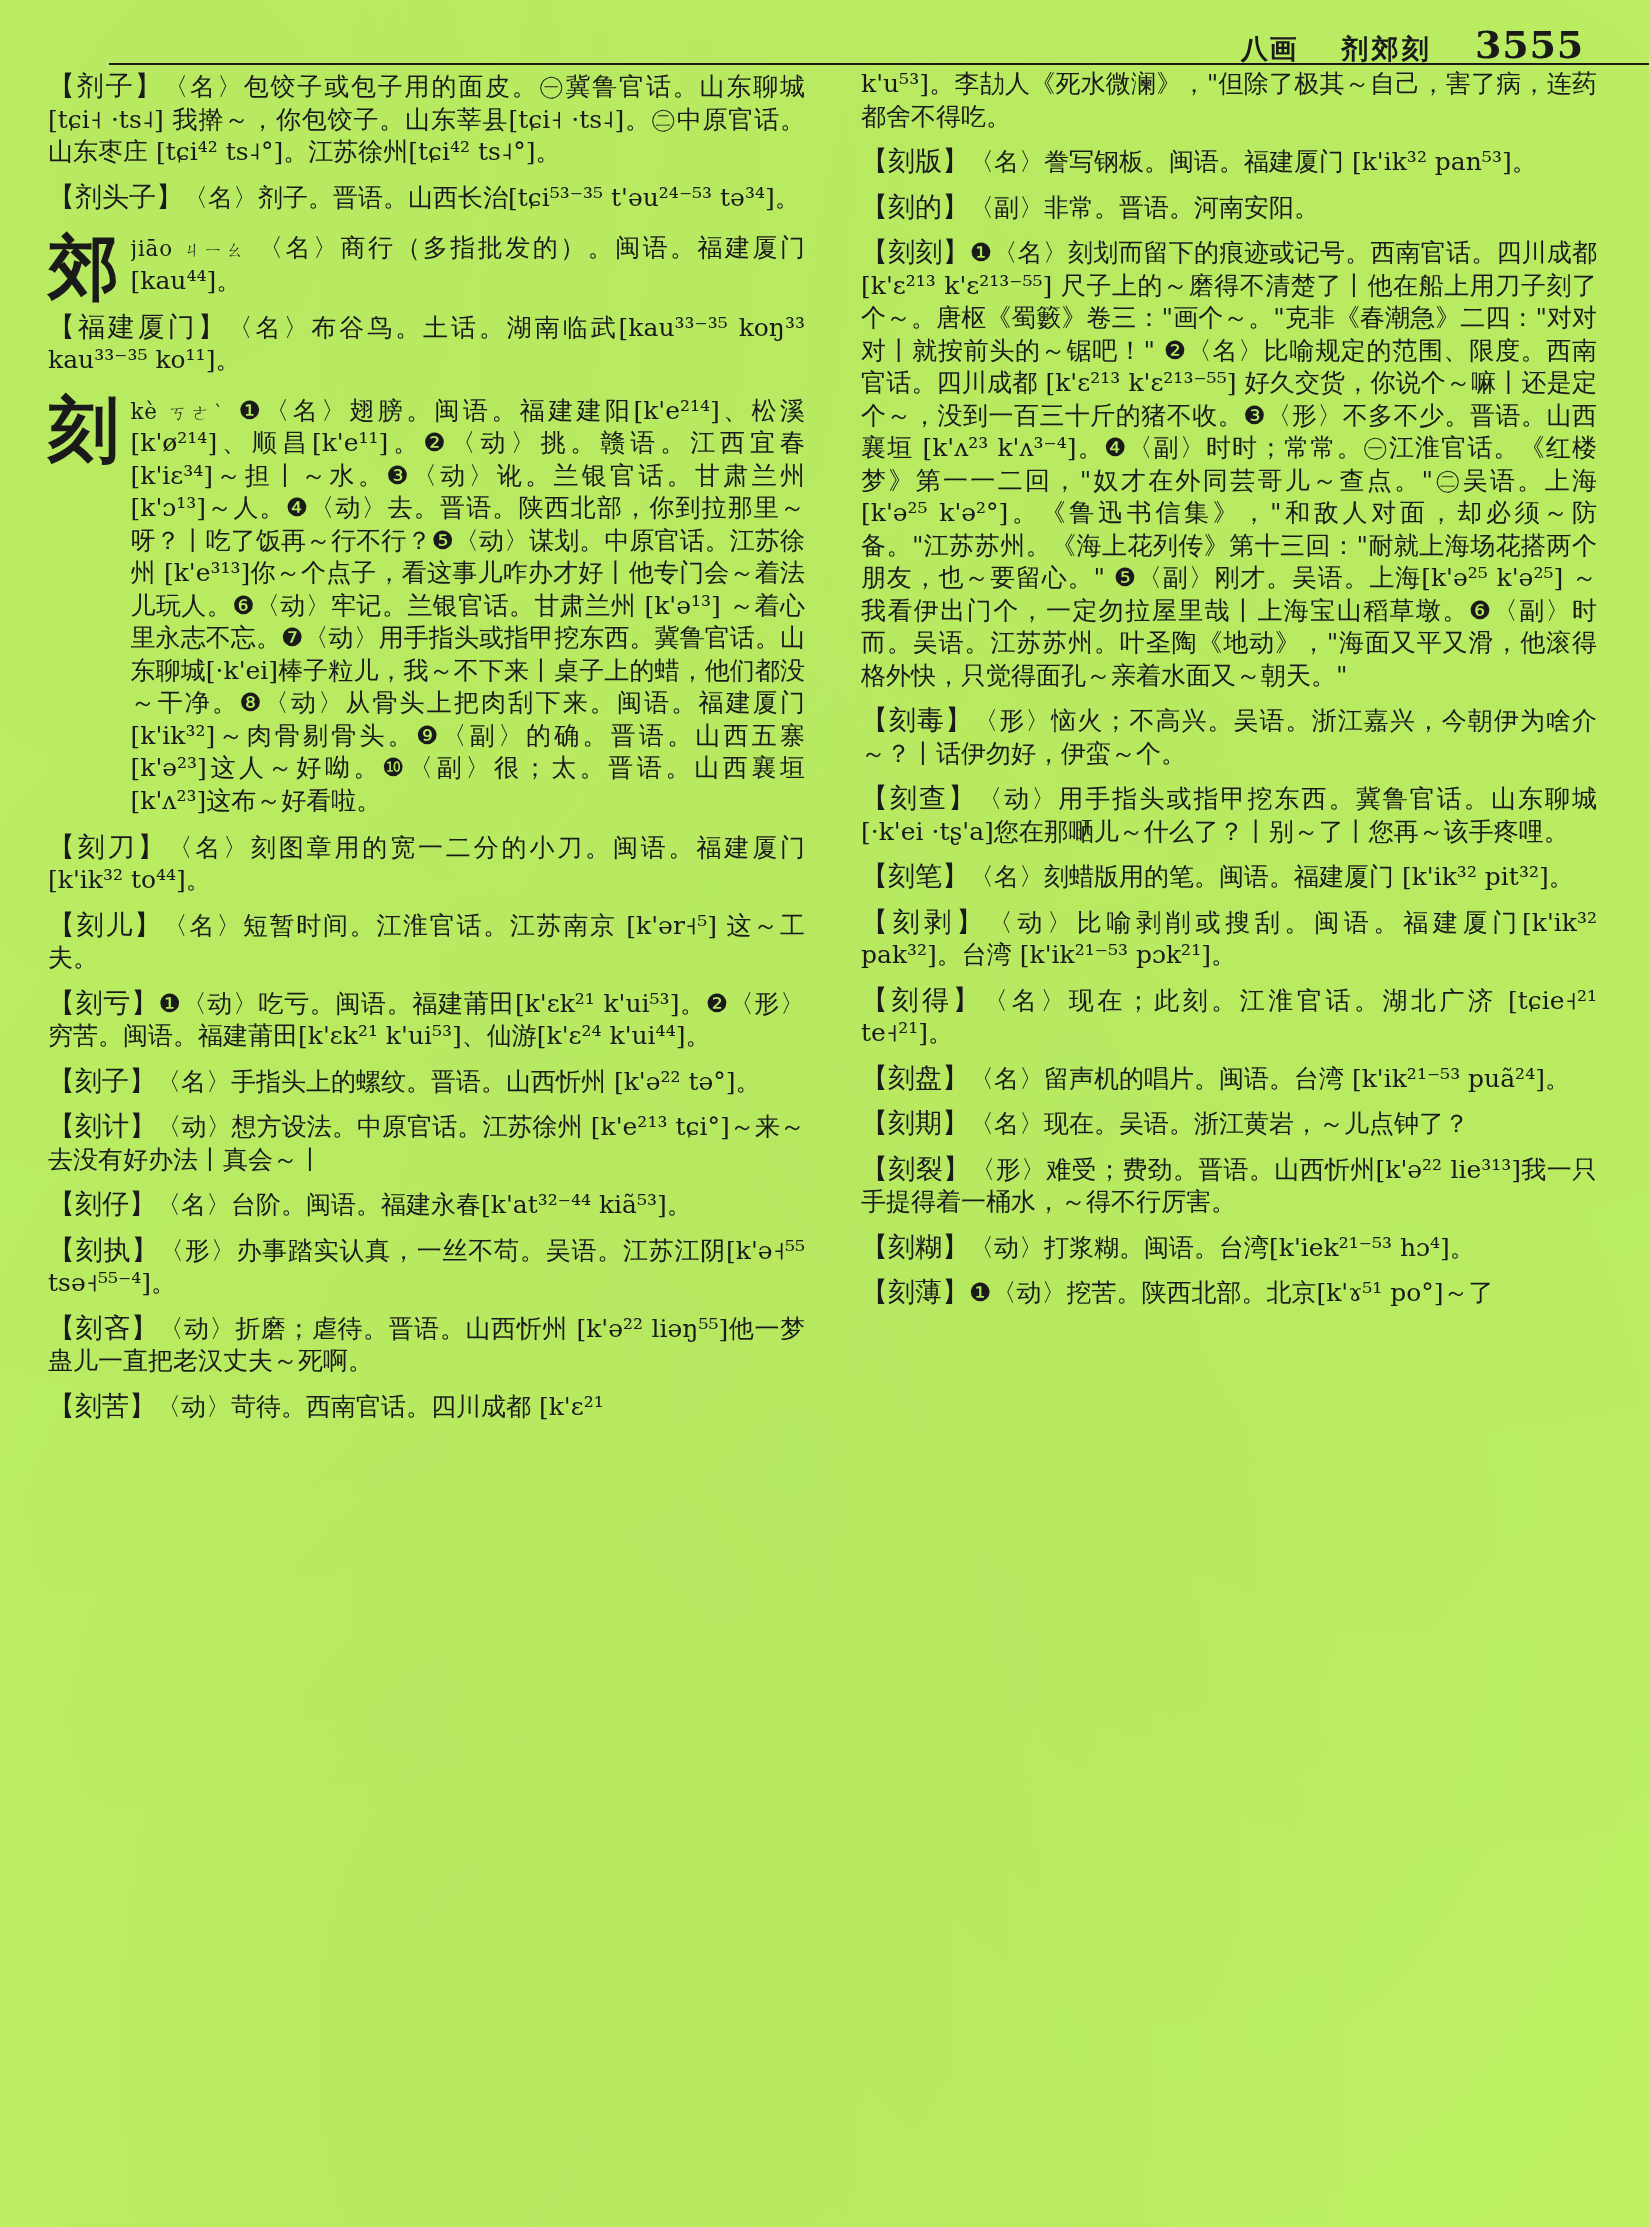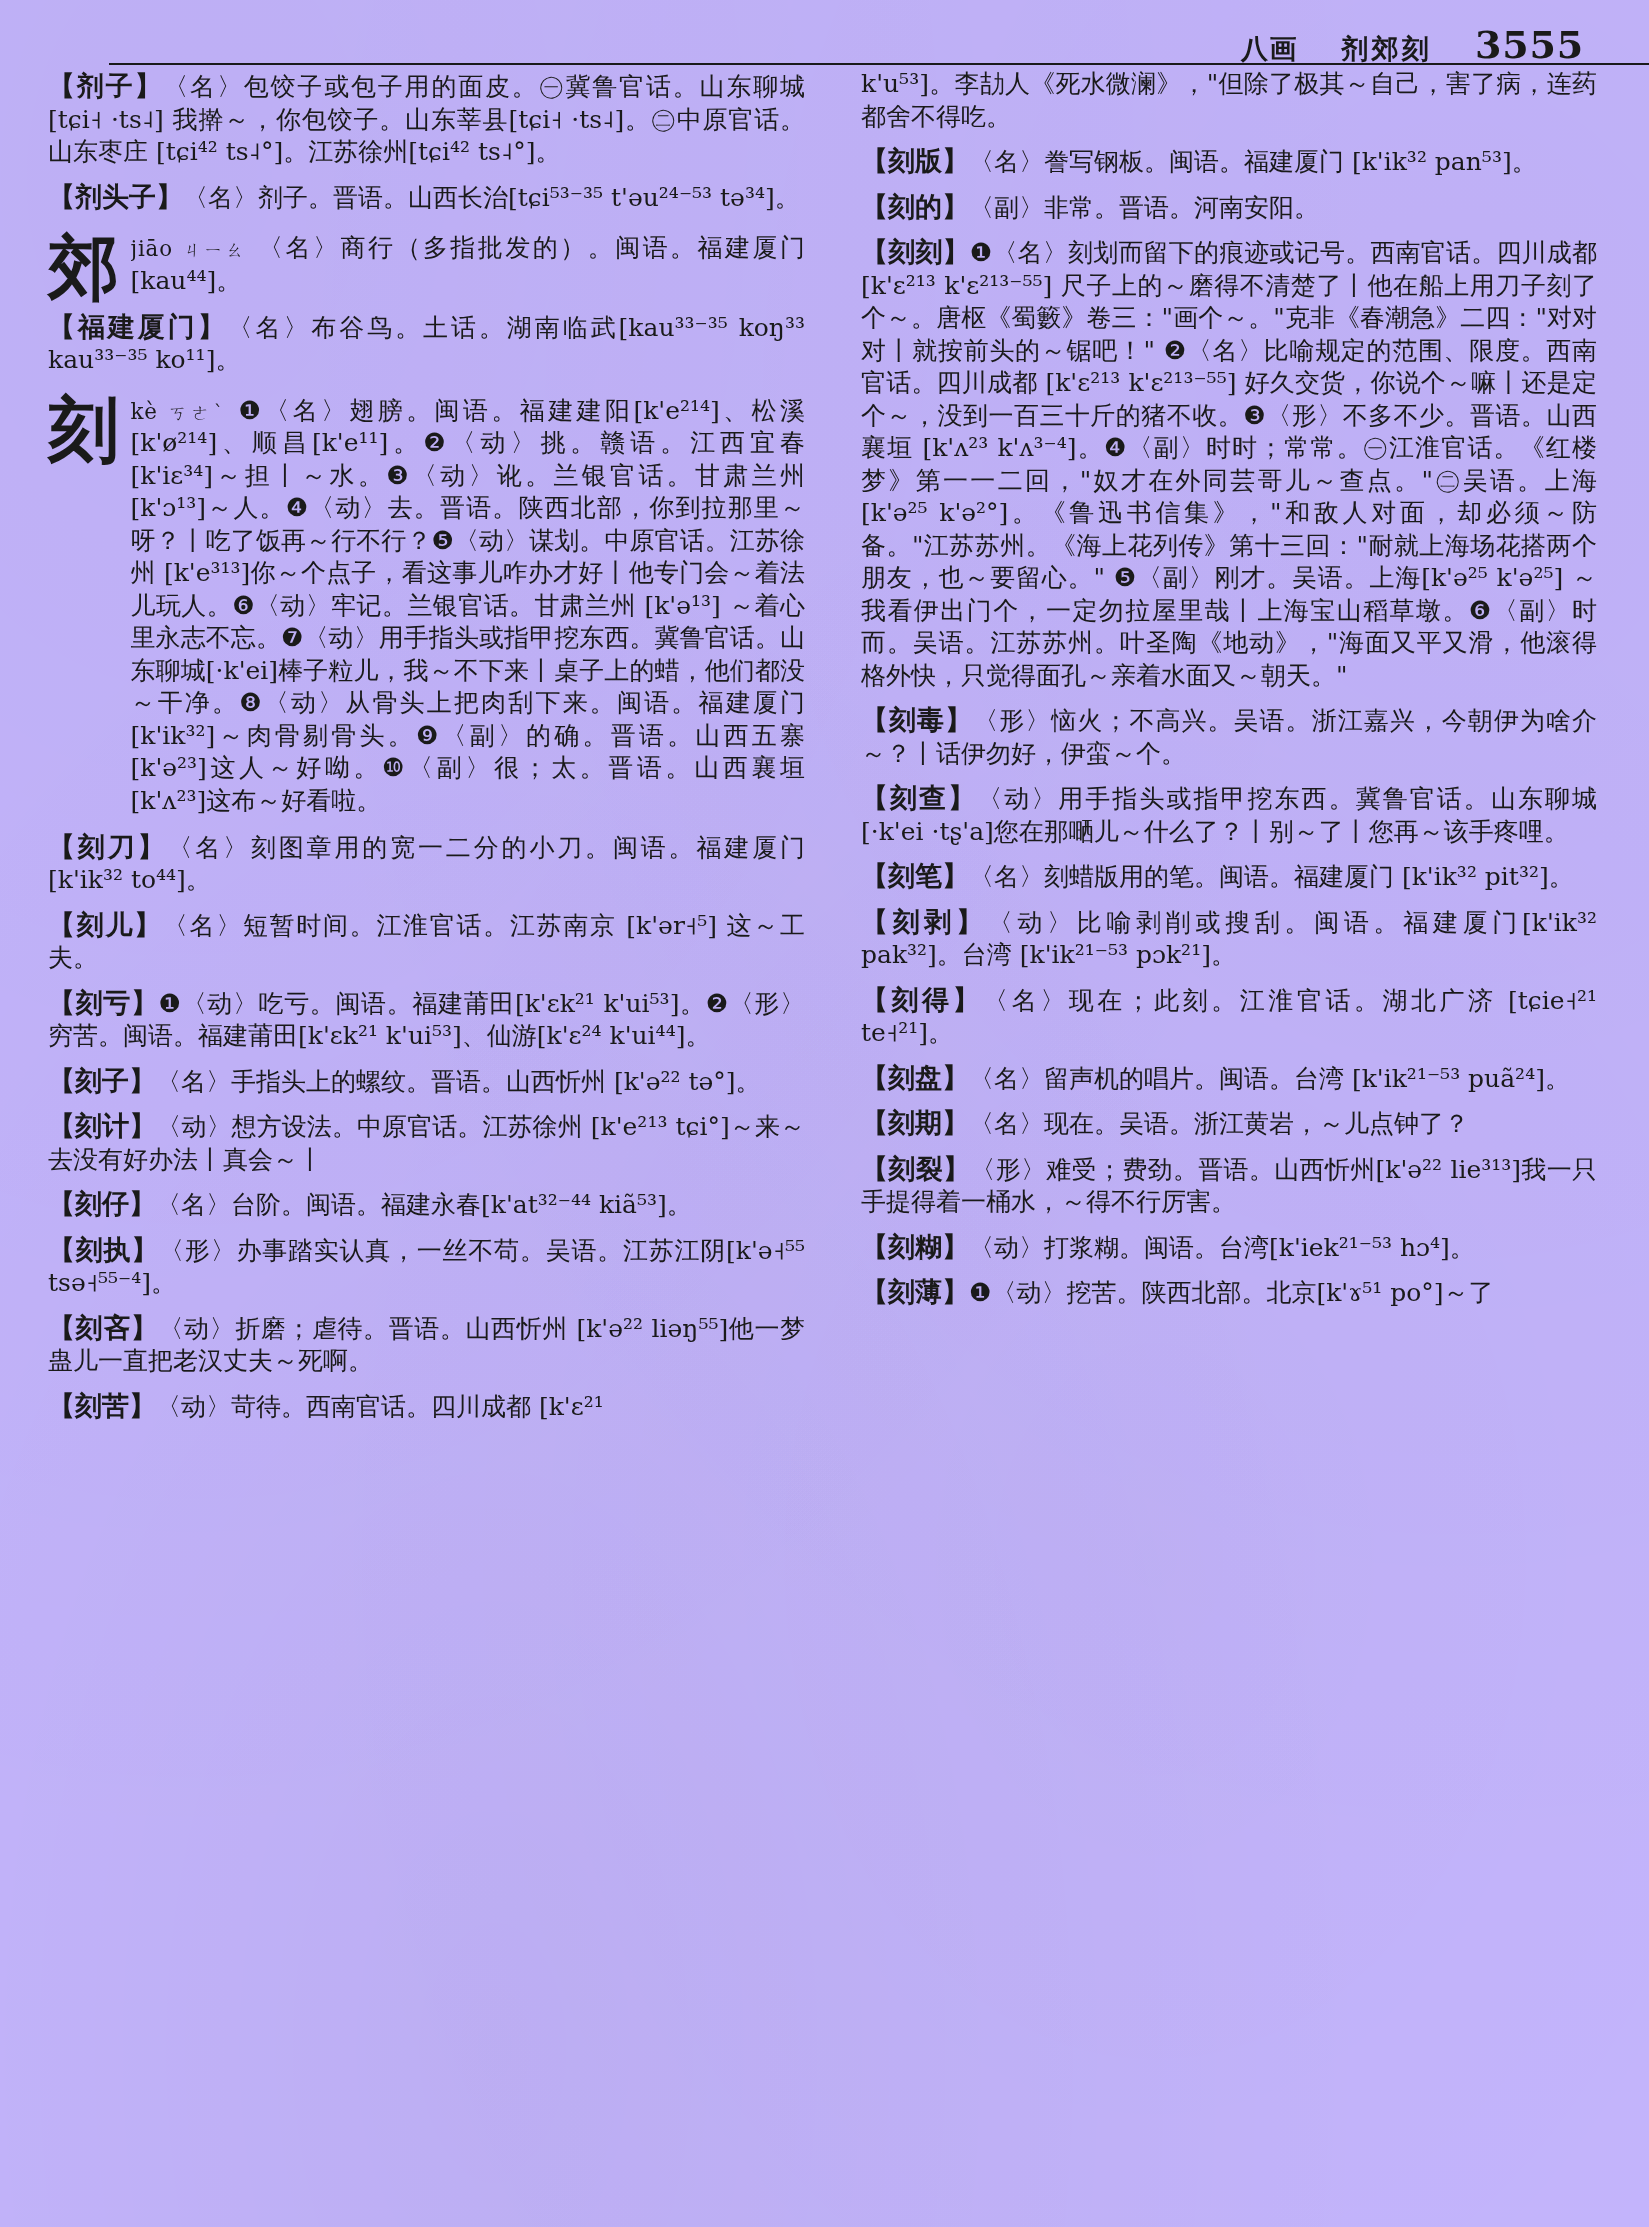--- a/index.html
+++ b/index.html
@@ -7,21 +7,21 @@
     width:1650px; height:2227px;
     background:#f7f4ef;
     font-family:"DejaVu Serif", serif;
     color:#1a1a1a;
     position:relative;
     overflow:hidden;
   }
   .page {
     position:absolute;
     left:0; top:0; width:1650px; height:2227px;
-    background:#c4b5fd;
+    background:#bef264;
   }
   
   .paper-noise {
     position:absolute; inset:0;
     background:
       radial-gradient(ellipse at 12% 8%, rgba(0,0,0,0.035), transparent 60%),
       radial-gradient(ellipse at 88% 18%, rgba(0,0,0,0.03), transparent 60%),
       radial-gradient(ellipse at 30% 92%, rgba(0,0,0,0.04), transparent 55%),
       radial-gradient(ellipse at 70% 70%, rgba(0,0,0,0.025), transparent 55%);
     pointer-events:none;
@@ -69,21 +69,21 @@
 
   
   .entry {
     margin-bottom:10px;
     text-align:justify;
     text-justify:inter-ideograph;
   }
   .entry p { margin:0; }
 
   .hw {
-    font-weight:bold;
+    font-weight:normal;
     font-size:27px;
     letter-spacing:0px;
     white-space:nowrap;
   }
 
   
   .big-entry { margin:18px 0 11.5px 0; }
   .big-char {
     font-size:71px;
     font-weight:bold;

